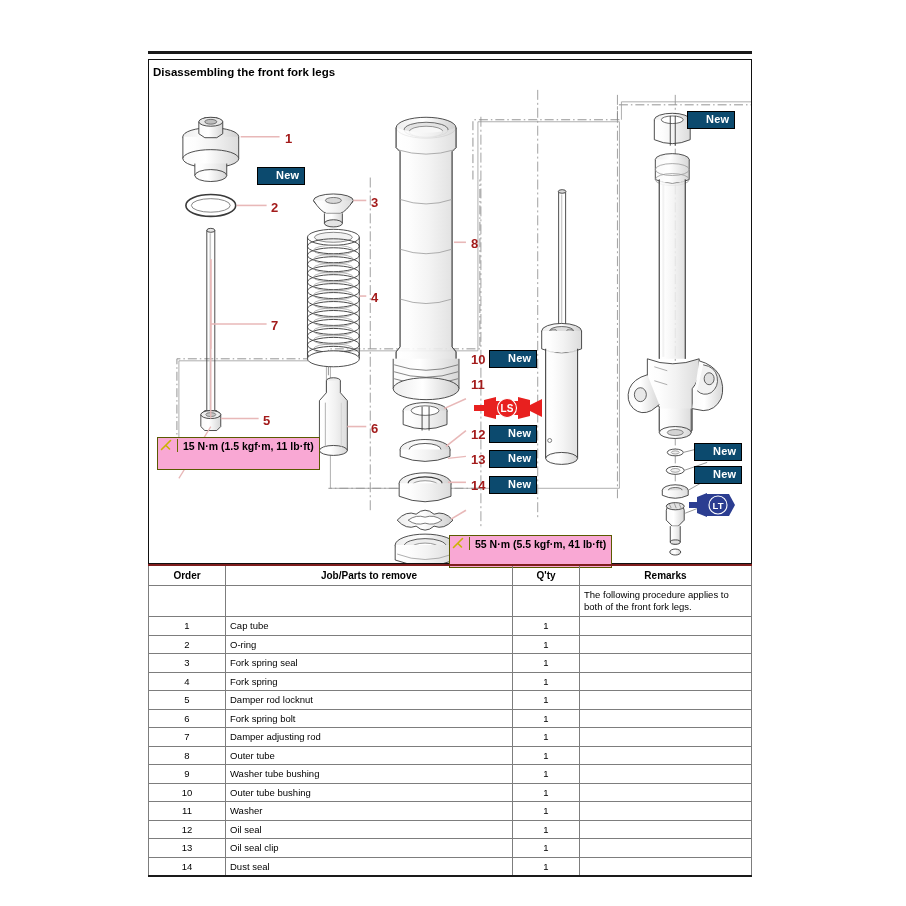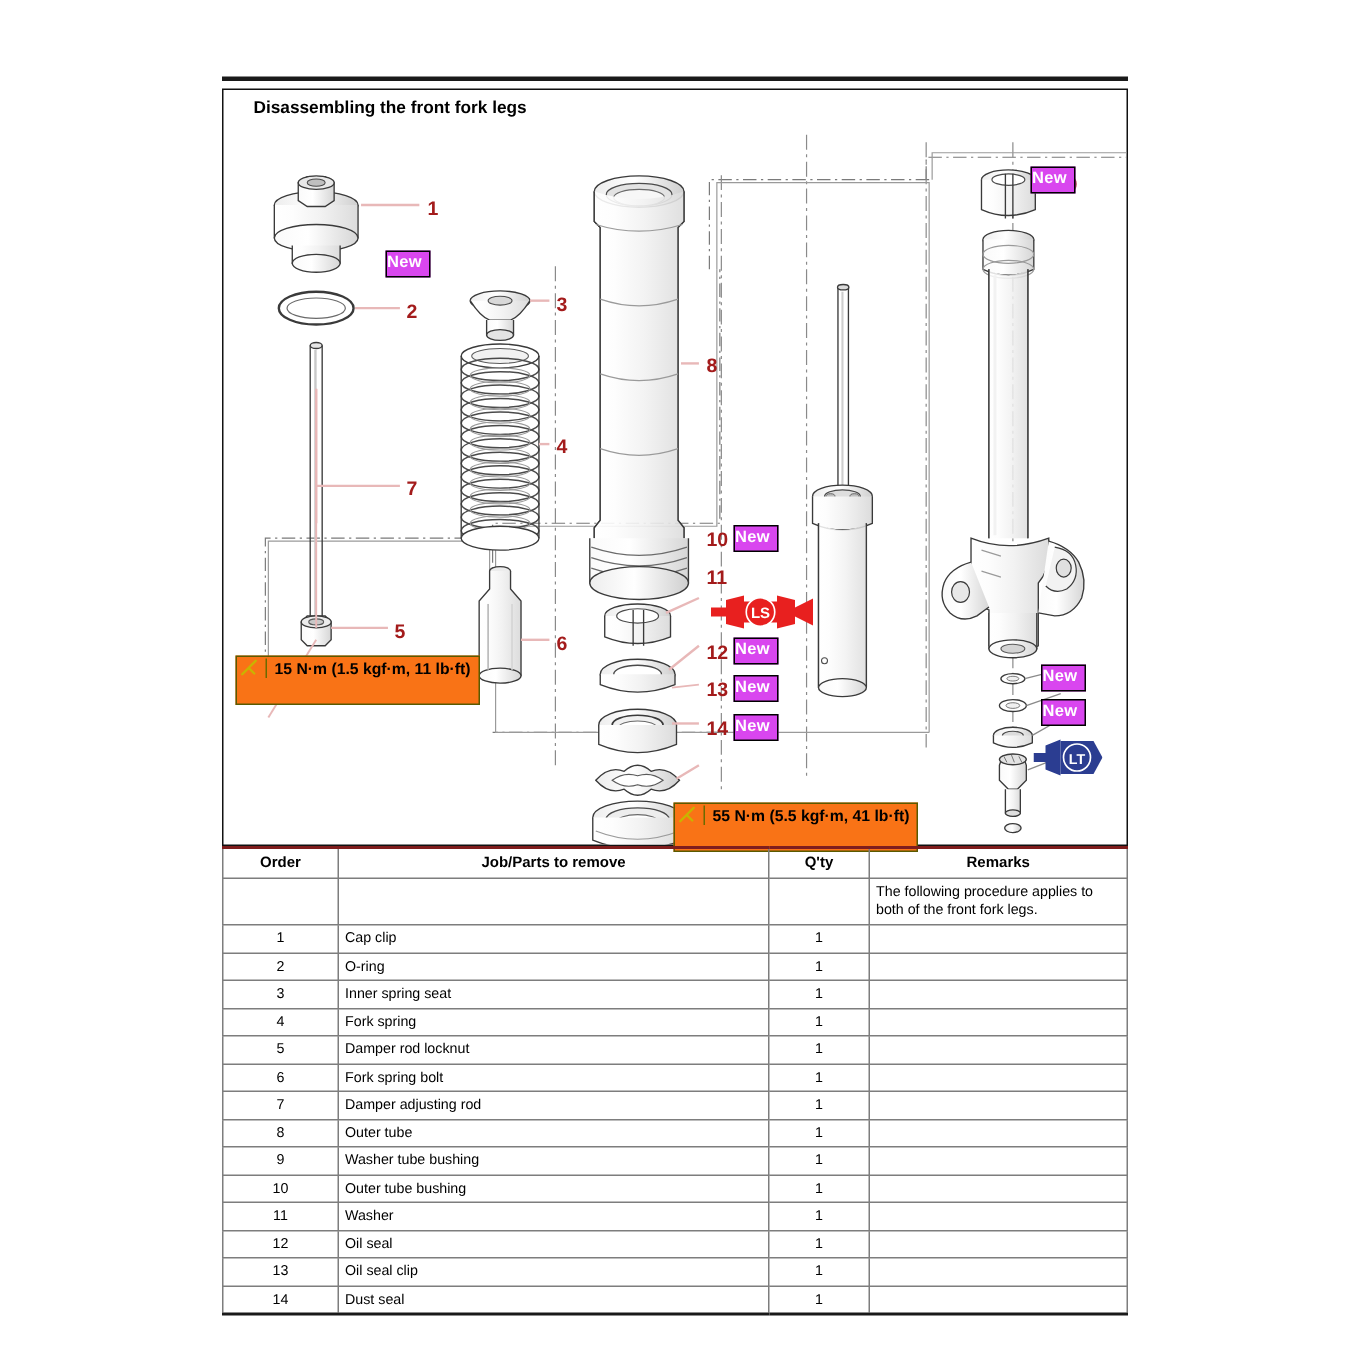--- a/index.html
+++ b/index.html
@@ -22,41 +22,41 @@
     position:absolute;left:148px;top:51px;width:604px;height:3px;
     background:#1a1a1a;
   }
 
   
   .panel{
     position:absolute;left:148px;top:59px;width:604px;height:505px;
     border:1.5px solid #111;box-sizing:border-box;background:#fff;
   }
   .panel-heading{
-    position:absolute;left:20px;top:6px;font-size:11.5px;font-weight:bold;
+    position:absolute;left:4px;top:6px;font-size:11.5px;font-weight:bold;
   }
   .svgwrap{position:absolute;inset:0;}
   .svgwrap svg{display:block;width:100%;height:100%;}
 
   
   .cnum{
     position:absolute;font-size:13px;font-weight:bold;color:#a31b1b;
     line-height:1;
   }
   
   .newbadge{
-    position:absolute;background:#d946ef;color:#fff;
+    position:absolute;background:#0c4a6e;color:#fff;
     font-size:11px;font-weight:bold;
-    padding:1px 5px 2px 0;line-height:1.15;
+    padding:1px 5px 2px 18px;line-height:1.15;
     border:1px solid #000;
     letter-spacing:.2px;
   }
   
   .torque{
-    position:absolute;background:#f97316;border:1px solid #5a5a00;
+    position:absolute;background:#f9a8d4;border:1px solid #5a5a00;
     height:33px;display:flex;align-items:center;
     padding:0 5px 16px 2px;box-sizing:border-box;
     font-size:10.5px;font-weight:bold;color:#000;white-space:nowrap;
   }
   .torque .wrench{
     width:13px;height:13px;margin-right:4px;flex:0 0 auto;
     position:relative;
   }
   .torque .divider{
     width:1px;height:13px;background:#6b6b00;margin-right:5px;flex:0 0 auto;
@@ -507,33 +507,33 @@
     <tbody>
       <tr class="note-row">
         <td class="order"></td>
         <td></td>
         <td class="qty"></td>
         <td class="remark-note">The following procedure applies to both of the front fork legs.</td>
       </tr>
 
       <tr>
         <td class="order">1</td>
-        <td>Cap clip</td>
+        <td>Cap tube</td>
         <td class="qty">1</td>
         <td></td>
       </tr>
       <tr>
         <td class="order">2</td>
         <td>O-ring</td>
         <td class="qty">1</td>
         <td></td>
       </tr>
       <tr>
         <td class="order">3</td>
-        <td>Inner spring seat</td>
+        <td>Fork spring seal</td>
         <td class="qty">1</td>
         <td></td>
       </tr>
       <tr>
         <td class="order">4</td>
         <td>Fork spring</td>
         <td class="qty">1</td>
         <td></td>
       </tr>
       <tr>

